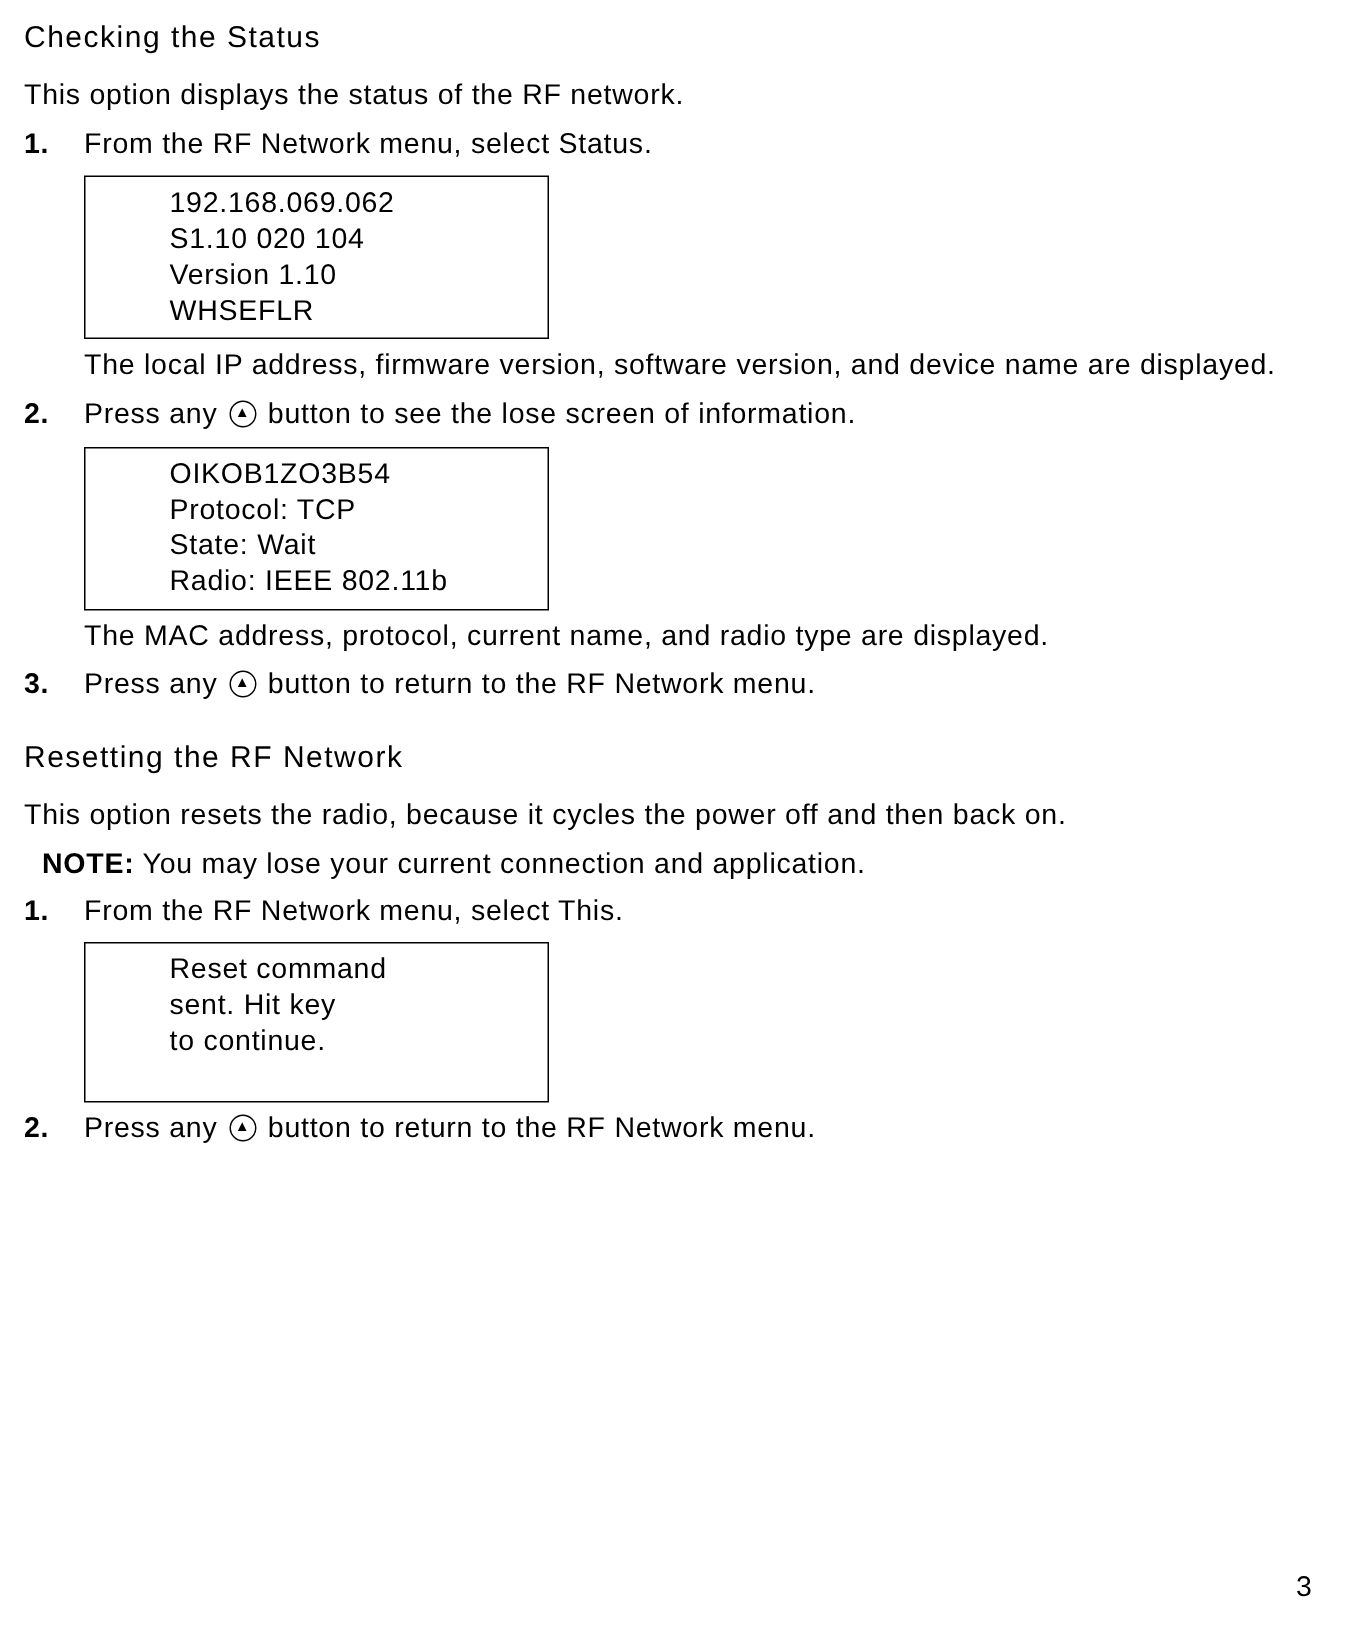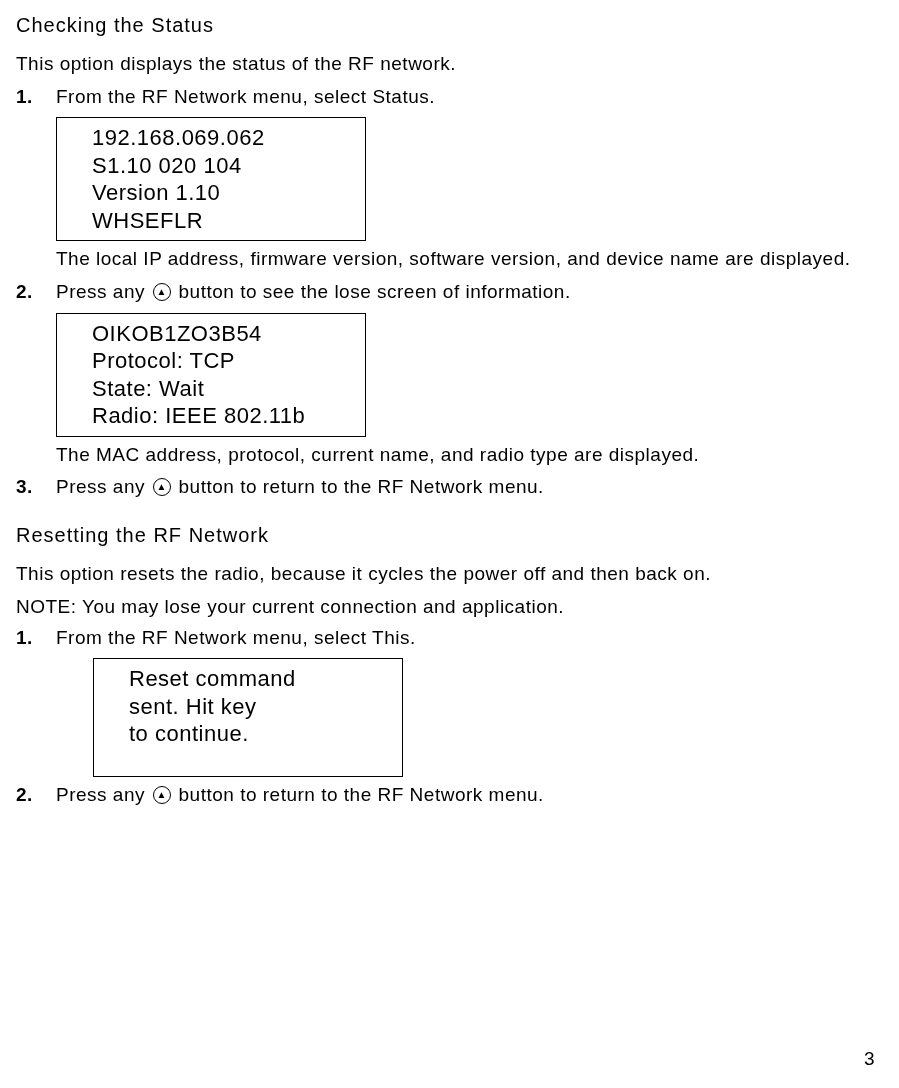--- a/index.html
+++ b/index.html
@@ -42,29 +42,28 @@
       position: absolute;
       left: 0;
       top: 0;
       font-weight: bold;
     }
     .step-line .bold { font-weight: normal; margin-top: 22px; }
     .screen-box {
       border: 1.5px solid #000;
       width: 310px;
       margin: 8px 0 6px 0;
-      padding: 6px 4px 6px 35px;
+      padding: 6px 4px 6px 56px;
       font-family: Arial, sans-serif;
-      font-size: 22px;
+      font-size: 19px;
       letter-spacing: 0.5px;
       line-height: 1.25;
     }
     .screen-box.screen-pad {
       padding-bottom: 28px;
-      margin-left: 37px;
     }
     .after-box {
       margin-top: 2px;
       margin-bottom: 8px;
     }
     .btn-icon {
       display: inline-block;
       width: 18px;
       height: 18px;
       border: 1.5px solid #000;
@@ -76,21 +75,21 @@
     .btn-icon::after {
       content: "▲";
       position: absolute;
       font-size: 10px;
       top: 50%;
       left: 50%;
       transform: translate(-50%, -55%);
       color: #000;
     }
     .note-line { margin-top: 2px; margin-bottom: 6px; }
-    .note-line .nb { font-weight: normal; }
+    .note-line .nb { font-weight: bold; margin-left: 12px; }
     .page-num {
       position: absolute;
       bottom: 16px;
       right: 24px;
       font-size: 19px;
     }
   </style>
 </head>
 <body>
 

